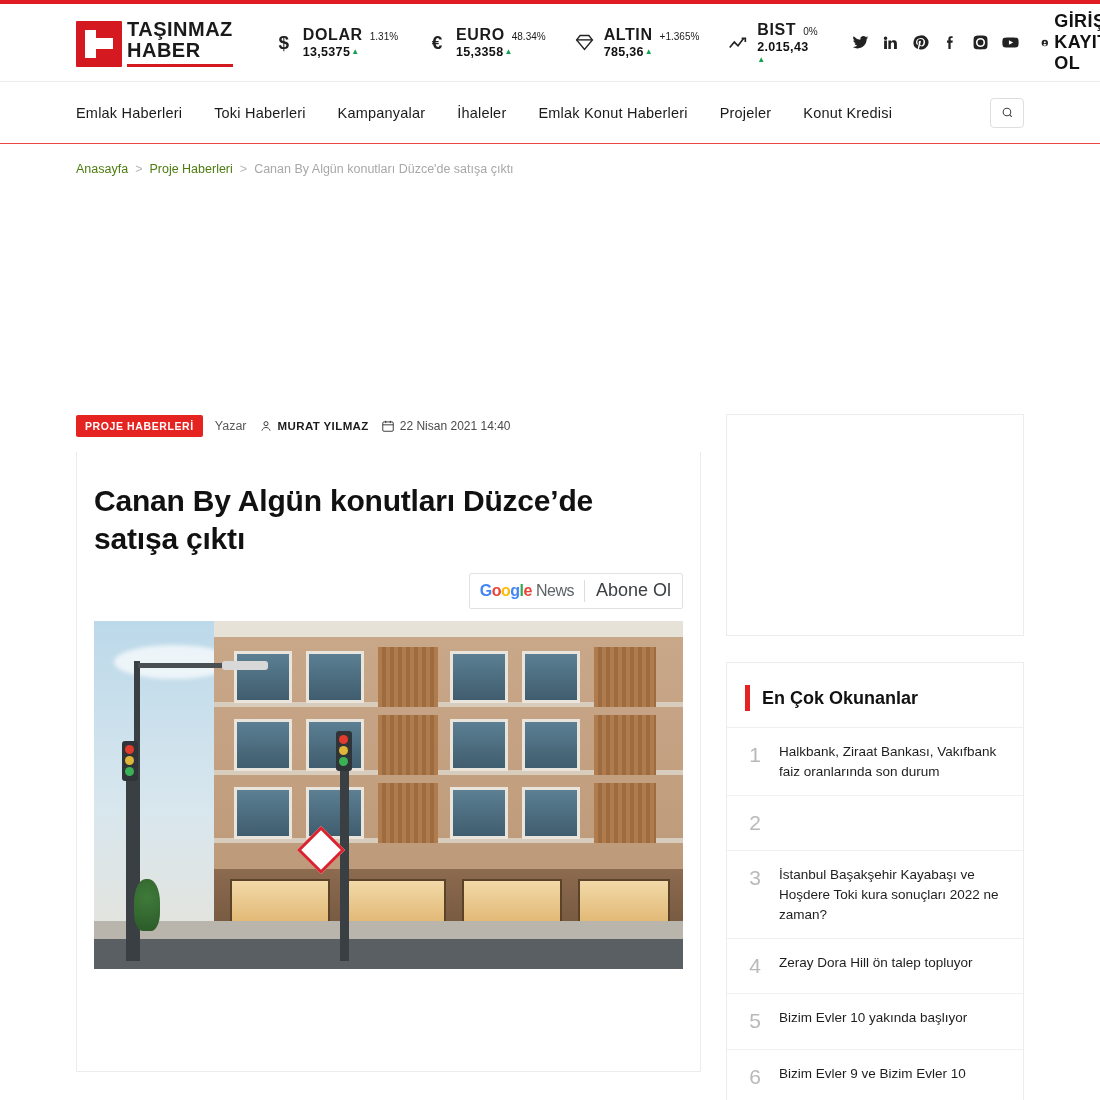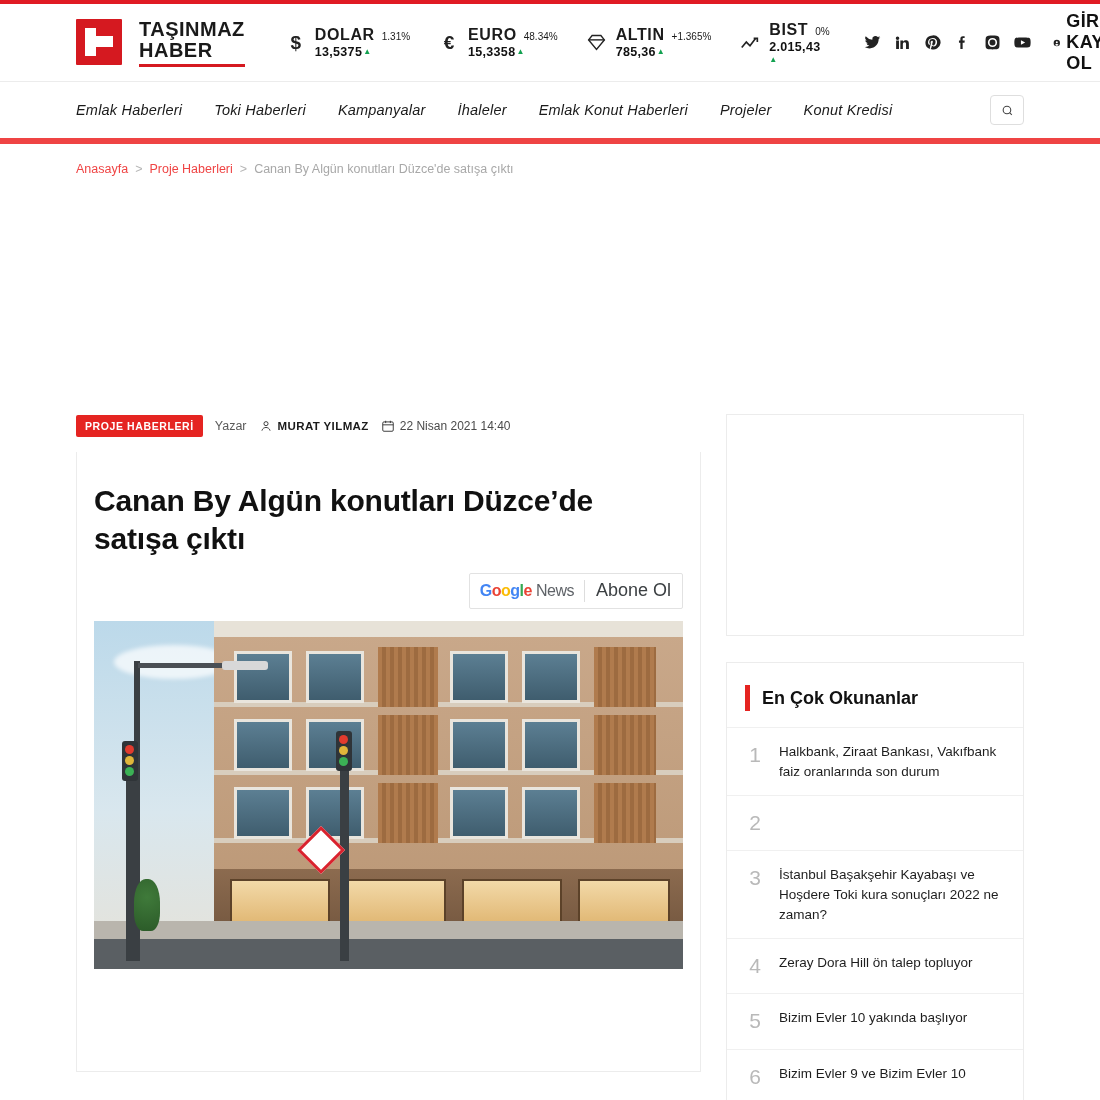--- a/index.html
+++ b/index.html
@@ -15,21 +15,21 @@
   .top-accent { height: 4px; background: #e01b24; width: 100%; }
 
   
   .header {
     height: 78px;
     border-bottom: 1px solid #ececec;
     display: flex;
     align-items: center;
     padding: 0 76px;
   }
-  .logo { display: flex; align-items: flex-start; gap: 17px; }
+  .logo { display: flex; align-items: flex-end; gap: 5px; }
   .logo-mark {
     width: 46px; height: 46px; background: #d51920;
     position: relative; border-radius: 1px;
   }
   .logo-mark:before {
     content: ""; position: absolute; left: 9px; top: 9px;
     width: 11px; height: 28px; background: #fff;
   }
   .logo-mark:after {
     content: ""; position: absolute; left: 20px; top: 17px;
@@ -62,40 +62,39 @@
   .soc { width: 17px; height: 17px; display:flex; align-items:center; justify-content:center; }
   .soc svg { width: 100%; height: 100%; fill: #222; }
 
   .account { margin-left: 22px; display: flex; align-items: center; gap: 6px; }
   .acct-icon { width: 18px; height: 18px; }
   .acct-icon svg { width:100%; height:100%; fill:#222; }
   .acct-text { font-size: 18px; font-weight: bold; letter-spacing: .4px; color:#111; }
 
   
   .nav {
-    height: 62px; border-bottom: 6px solid #ef4444;
+    height: 62px; border-bottom: 1px solid #ef4444;
     display:flex; align-items:center; padding: 0 76px;
     position: relative;
-    font-style: italic;
   }
   .nav-items { display:flex; align-items:center; gap: 32px; }
   .nav-item { font-size: 14.5px; color:#1b1b1b; letter-spacing:.2px; cursor:pointer; }
   .search-btn {
     position:absolute; right: 76px; top: 50%; transform: translateY(-50%);
     width: 34px; height: 30px; border: 1px solid #dedede; border-radius: 4px;
     display:flex; align-items:center; justify-content:center; background:#fff;
   }
   .search-btn svg { width: 13px; height: 13px; stroke:#444; fill:none; stroke-width:2; }
 
   
   .crumbs {
     padding: 18px 76px 0 76px; font-size: 12.5px; color:#8a8a8a;
     display:flex; align-items:center; gap:7px;
   }
-  .crumbs a { color:#ef4444; text-decoration:none; }
+  .crumbs a { color:#4d7c0f; text-decoration:none; }
   .crumbs .sep { color:#b5b5b5; }
   .crumbs .cur { color:#a8a8a8; }
 
   
   .ad-top { height: 200px; margin: 16px 76px 0 76px; background: #fff; }
 
   
   .main { display:flex; padding: 0 76px; gap: 25px; margin-top: 22px; }
   .col-left { width: 625px; }
   .col-right { width: 298px; }

